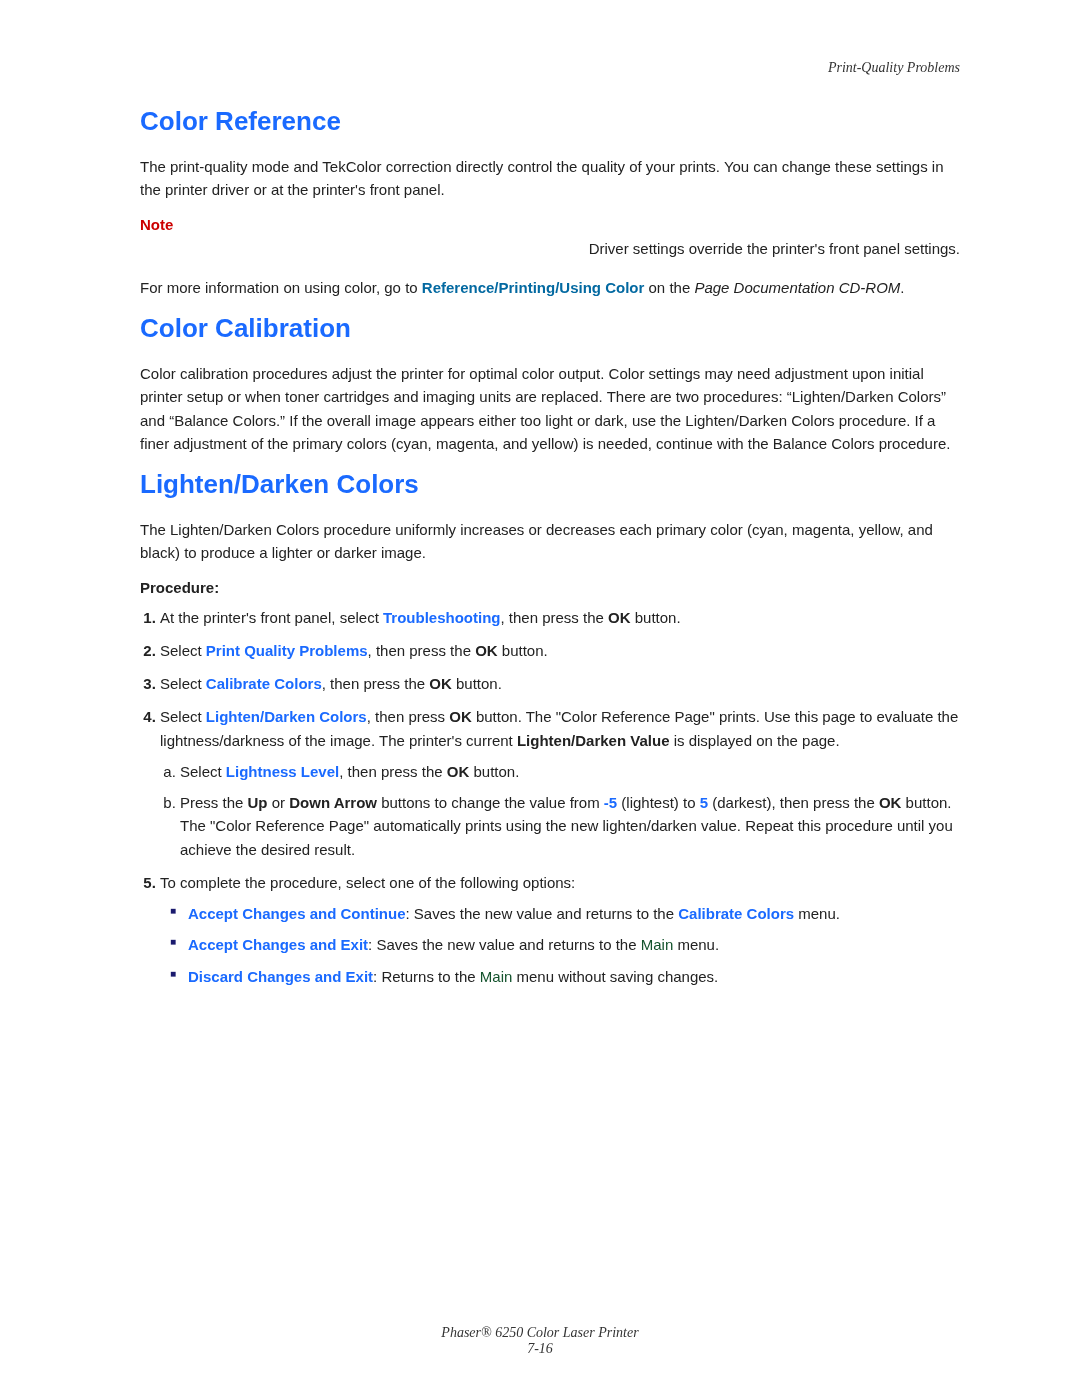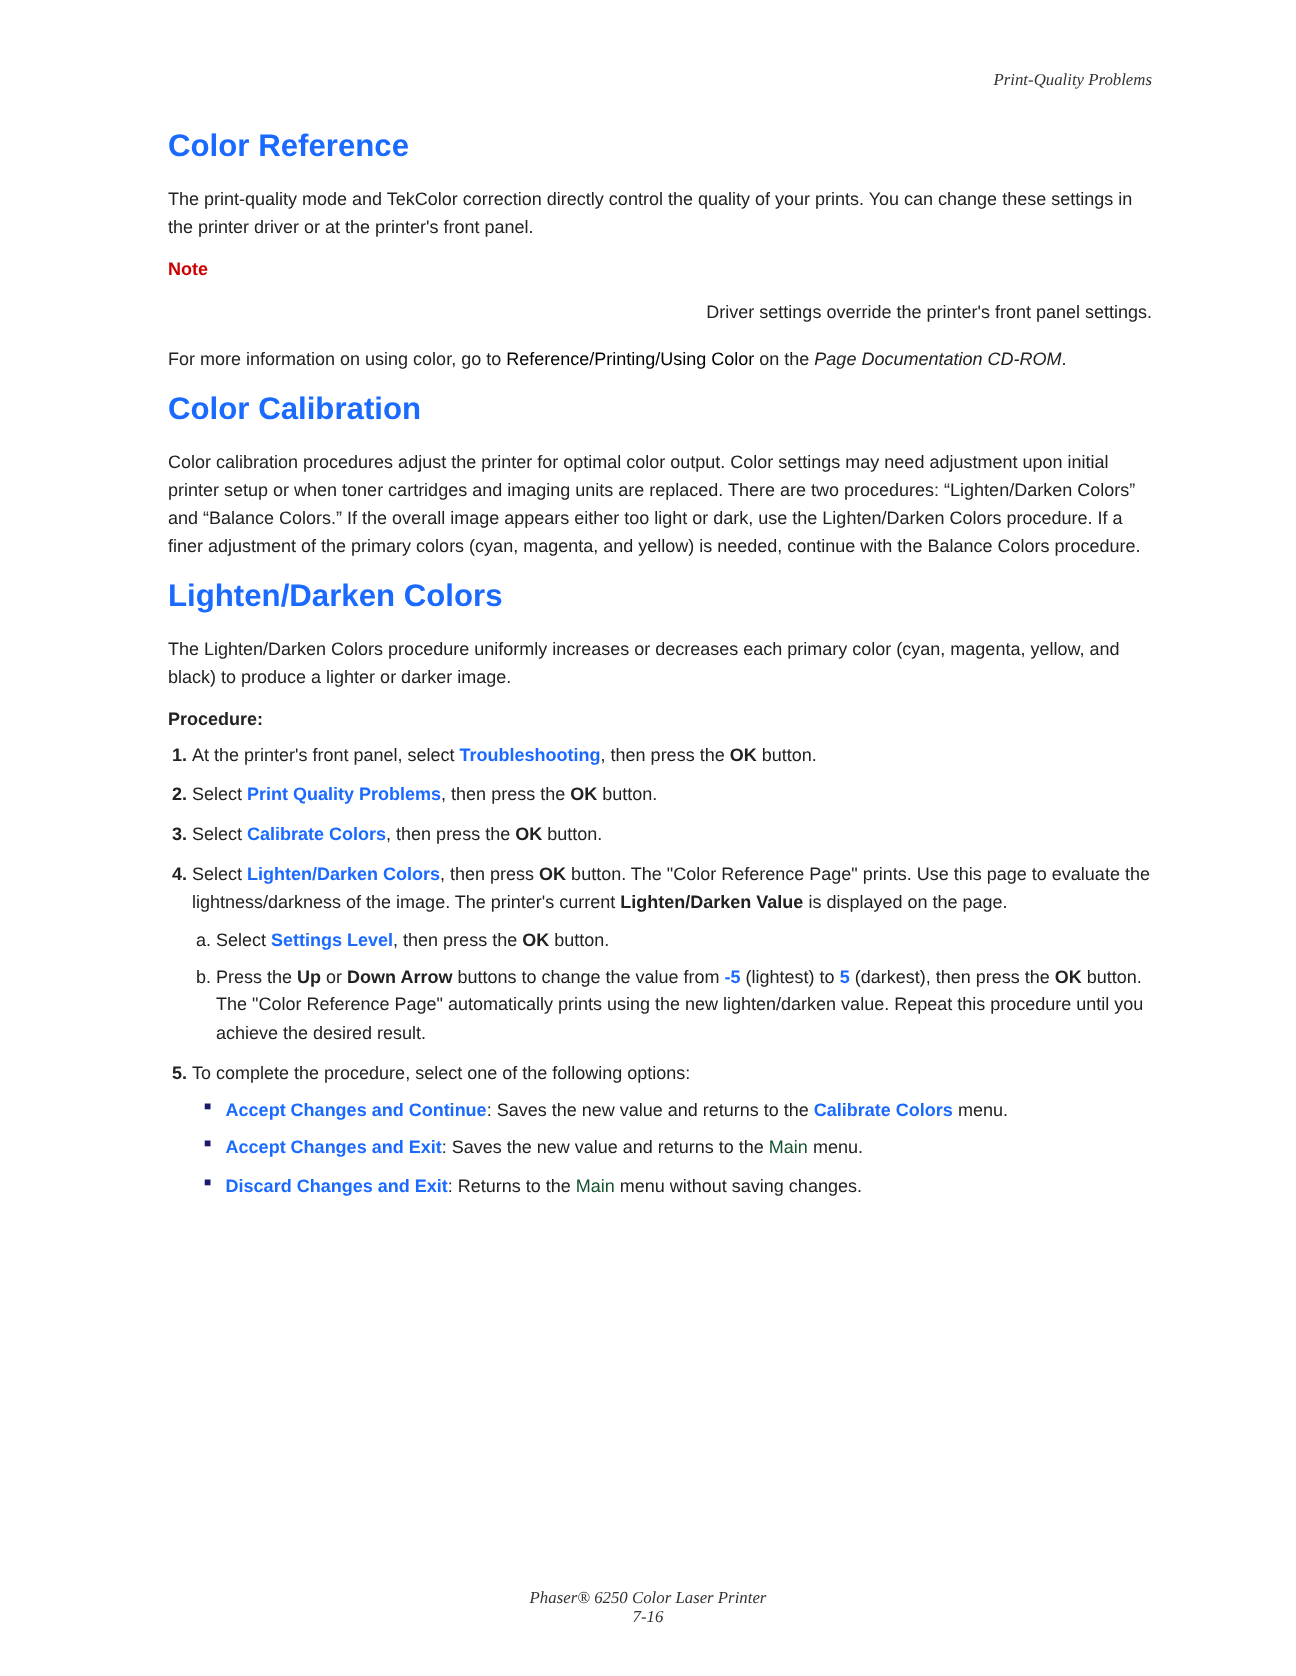--- a/index.html
+++ b/index.html
@@ -35,33 +35,34 @@
     p {
       line-height: 1.55;
       margin-bottom: 14px;
       font-size: 15px;
     }
     .note-label {
       font-family: Arial, sans-serif;
       font-weight: bold;
       color: #c00;
       font-size: 15px;
-      margin-bottom: 16px;
+      margin-bottom: 4px;
     }
     .note-block {
       margin-left: 30px;
       margin-bottom: 16px;
       text-align: right;
     }
     .note-block p {
       margin-bottom: 0;
     }
     a.link {
-      color: #000000;
+      color: #0369a1;
       text-decoration: none;
+      font-weight: bold;
     }
     .italic { font-style: italic; }
     ol.main-list {
       margin-left: 20px;
       margin-bottom: 14px;
     }
     ol.main-list > li {
       margin-bottom: 10px;
       line-height: 1.55;
       font-size: 15px;
@@ -173,21 +174,21 @@
     </li>
 
     <li>
       <span class="body-text">Select <span class="bold-blue">Calibrate Colors</span>, then press the <span class="bold-black">OK</span> button.</span>
     </li>
 
     <li>
       <span class="body-text">Select <span class="bold-blue">Lighten/Darken Colors</span>, then press <span class="bold-black">OK</span> button. The "Color Reference Page" prints. Use this page to evaluate the lightness/darkness of the image. The printer's current <span class="bold-black">Lighten/Darken Value</span> is displayed on the page.</span>
       <ol class="sub-list">
         <li>
-          <span class="body-text">Select <span class="bold-blue">Settings Level</span>, then press the <span class="bold-black">OK</span> button.</span>
+          <span class="body-text">Select <span class="bold-blue">Lightness Level</span>, then press the <span class="bold-black">OK</span> button.</span>
         </li>
         <li>
           <span class="body-text">Press the <span class="bold-black">Up</span> or <span class="bold-black">Down Arrow</span> buttons to change the value from <span class="bold-blue">-5</span> (lightest) to <span class="bold-blue">5</span> (darkest), then press the <span class="bold-black">OK</span> button. The "Color Reference Page" automatically prints using the new lighten/darken value. Repeat this procedure until you achieve the desired result.</span>
         </li>
       </ol>
     </li>
 
     <li>
       <span class="body-text">To complete the procedure, select one of the following options:</span>
       <ul class="bullet-list">

